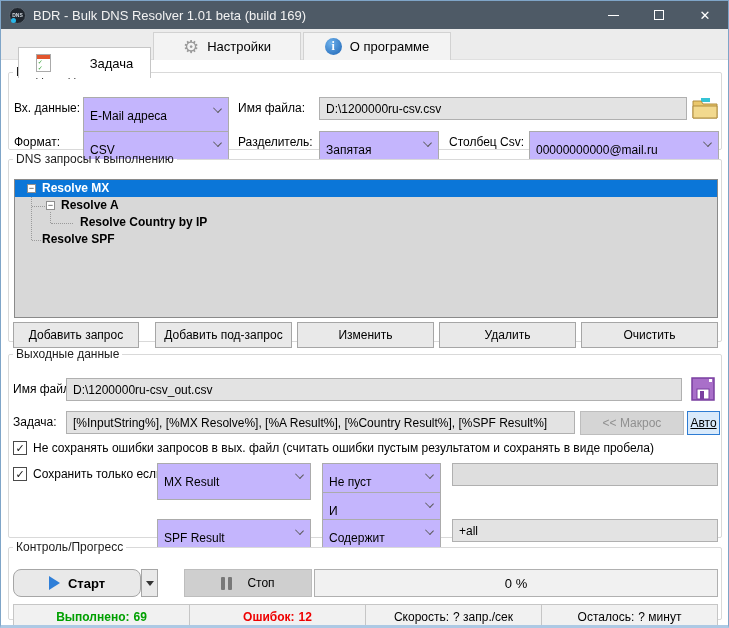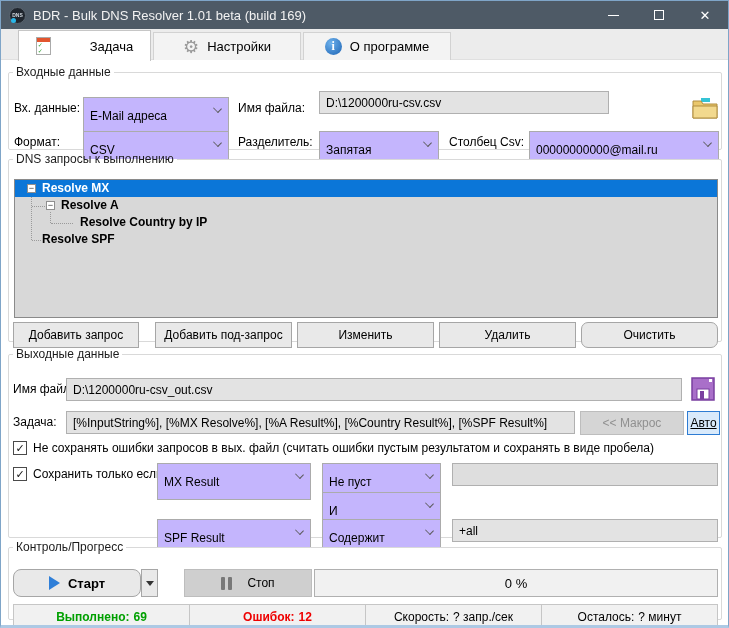--- a/index.html
+++ b/index.html
@@ -22,21 +22,21 @@
   .win-btn{ width:46px; height:28px; display:flex; align-items:center; justify-content:center; color:#fff; }
   .glyph-min{ width:11px; height:1px; background:#fff; }
   .glyph-max{ width:10px; height:10px; border:1px solid #fff; }
   .glyph-close{ font-size:13px; line-height:1; }
   
   .tabstrip{ position:absolute; left:0; top:28px; width:727px; height:31px;
     background:#ececec; border-bottom:1px solid #e0e0e0; display:flex; padding-left:17px; }
   .tab{ display:flex; align-items:center; justify-content:center; gap:8px;
     border:1px solid #d2d2d2; border-bottom:none; background:#f3f3f3;
     margin-top:3px; height:28px; font-size:13px; }
-  .tab.active{ background:#fff; border-color:#c6c6c6; margin-top:1px; height:31px; position:relative; z-index:2;gap:39px; }
+  .tab.active{ background:#fff; border-color:#c6c6c6; margin-top:18px; height:31px; position:relative; z-index:2;gap:39px; }
   .tab-task{ width:133px; } .tab-settings{ width:148px; margin-left:2px; } .tab-about{ width:148px; margin-left:2px; }
   .icon-task{ width:15px; height:18px; background:#fff; border:1px solid #aaa; position:relative; }
   .icon-task::before{ content:""; position:absolute; left:0; top:0; width:100%; height:4px; background:#e2552e; }
   .icon-task::after{ content:"✓\a✓"; white-space:pre; position:absolute; left:1px; top:4px;
     font-size:6px; line-height:6px; color:#2f9e2f; font-weight:bold; }
   .icon-gear{ font-size:18px; color:#9a9a9a; line-height:1; }
   .icon-info{ width:17px; height:17px; border-radius:50%; background:radial-gradient(circle at 35% 30%,#6db1ec,#1c63b4);
     color:#fff; font-family:"Liberation Serif",serif; font-weight:bold; font-size:12px;
     display:flex; align-items:center; justify-content:center; }
   
@@ -131,21 +131,21 @@
   </div>
 
   <fieldset class="group g-input">
     <legend>Входные данные</legend>
     <span class="lbl" style="left:5px; top:22px;">Вх. данные:</span>
     <div class="combo" style="left:74px; top:18px; width:146px;">
       <span>E-Mail адреса</span>
       <span class="chev"></span>
     </div>
     <span class="lbl" style="left:229px; top:22px;">Имя файла:</span>
-    <div class="tfield" style="left:310px; top:12px; width:290px;">
+    <div class="tfield" style="left:310px; top:18px; width:368px;">
       <span>D:\1200000ru-csv.csv</span>
     </div>
     <div class="icon-btn" style="left:681px; top:14px; width:30px; height:29px;">
       <svg width="26" height="22" viewBox="0 0 26 22">
         <rect x="9" y="1" width="9" height="4" fill="#35c3d5"></rect>
         <path d="M1,4 h8 l2,3 h14 v14 h-24 z" fill="#eac76b" stroke="#b08d3e" stroke-width="1"></path>
         <path d="M1,9 h24 v12 h-24 z" fill="#f2d98e" stroke="#b08d3e" stroke-width="1"></path>
       </svg>
     </div>
     <span class="lbl" style="left:5px; top:56px;">Формат:</span>
@@ -185,21 +185,21 @@
         <span class="tlabel" style="left:65px;">Resolve Country by IP</span>
       </div>
       <div class="titem">
         <span class="tlabel" style="left:27px;">Resolve SPF</span>
       </div>
     </div>
     <div class="btn" style="left:4px; top:156px; width:126px; height:26px;">Добавить запрос</div>
     <div class="btn" style="left:146px; top:156px; width:137px; height:26px;">Добавить под-запрос</div>
     <div class="btn" style="left:288px; top:156px; width:137px; height:26px;">Изменить</div>
     <div class="btn" style="left:430px; top:156px; width:137px; height:26px;">Удалить</div>
-    <div class="btn" style="left:572px; top:156px; width:137px; height:26px;border-radius:7px;">Очистить</div>
+    <div class="btn" style="left:572px; top:156px; width:137px; height:26px;">Очистить</div>
   </fieldset>
 
   <fieldset class="group g-output">
     <legend>Выходные данные</legend>
     <span class="lbl" style="left:4px; top:21px;">Имя файла:</span>
     <div class="tfield" style="left:57px; top:17px; width:616px;">
       <span>D:\1200000ru-csv_out.csv</span>
     </div>
     <div class="icon-btn" style="left:679px; top:13px; width:30px; height:30px;">
       <svg width="24" height="24" viewBox="0 0 24 24">

